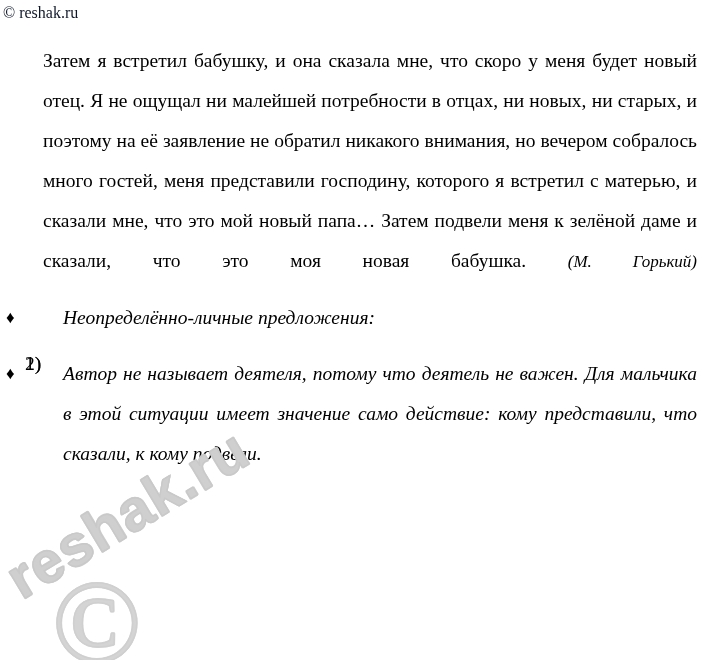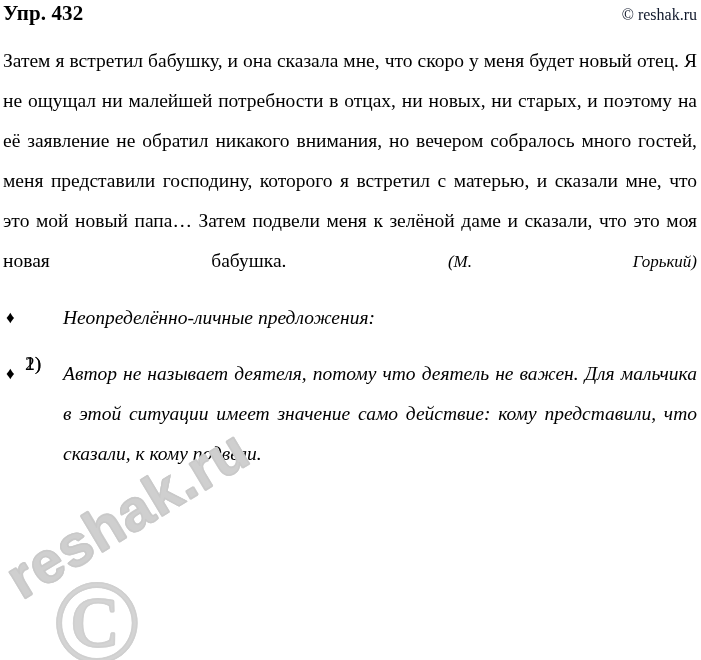--- a/index.html
+++ b/index.html
@@ -50,20 +50,21 @@
   .body-text {
     font-size: 19.5px;
     line-height: 40px;
     text-align: justify;
     text-justify: inter-word;
     margin: 0;
     padding: 0;
   }
   .para-main {
     margin-top: 14px;
+    margin-left: 40px;
   }
   .src {
     font-style: italic;
     font-size: 17px;
   }
 
   
   .bullet-row {
     position: relative;
     padding-left: 60px;
@@ -175,21 +176,20 @@
 <div class="page">
 
   <div class="watermark">
     <div class="wm-copy">©</div>
     <div class="wm-word">reshak.ru</div>
   </div>
 
   <div class="content">
 
     <div class="header">
-      <div class="header-title">Упр. 432</div>
       <div class="header-credit">© reshak.ru</div>
     </div>
 
     <p class="body-text para-main justify-all"><span>Затем я встретил бабушку, и она сказала мне, что скоро у меня будет новый отец. Я не ощущал ни малейшей потребности в отцах, ни новых, ни старых, и поэтому на её заявление не обратил никакого внимания, но вечером собралось много гостей, меня представили господину, которого я встретил с матерью, и сказали мне, что это мой новый папа… Затем подвели меня к зелёной даме и сказали, что это моя новая бабушка.</span> <span class="src">(М. Горький)</span></p>
 
     <div class="bullet-row">
       <span class="bullet-mark">♦</span>
       <div class="bullet-text">Неопределённо-личные предложения:</div>
     </div>
 

